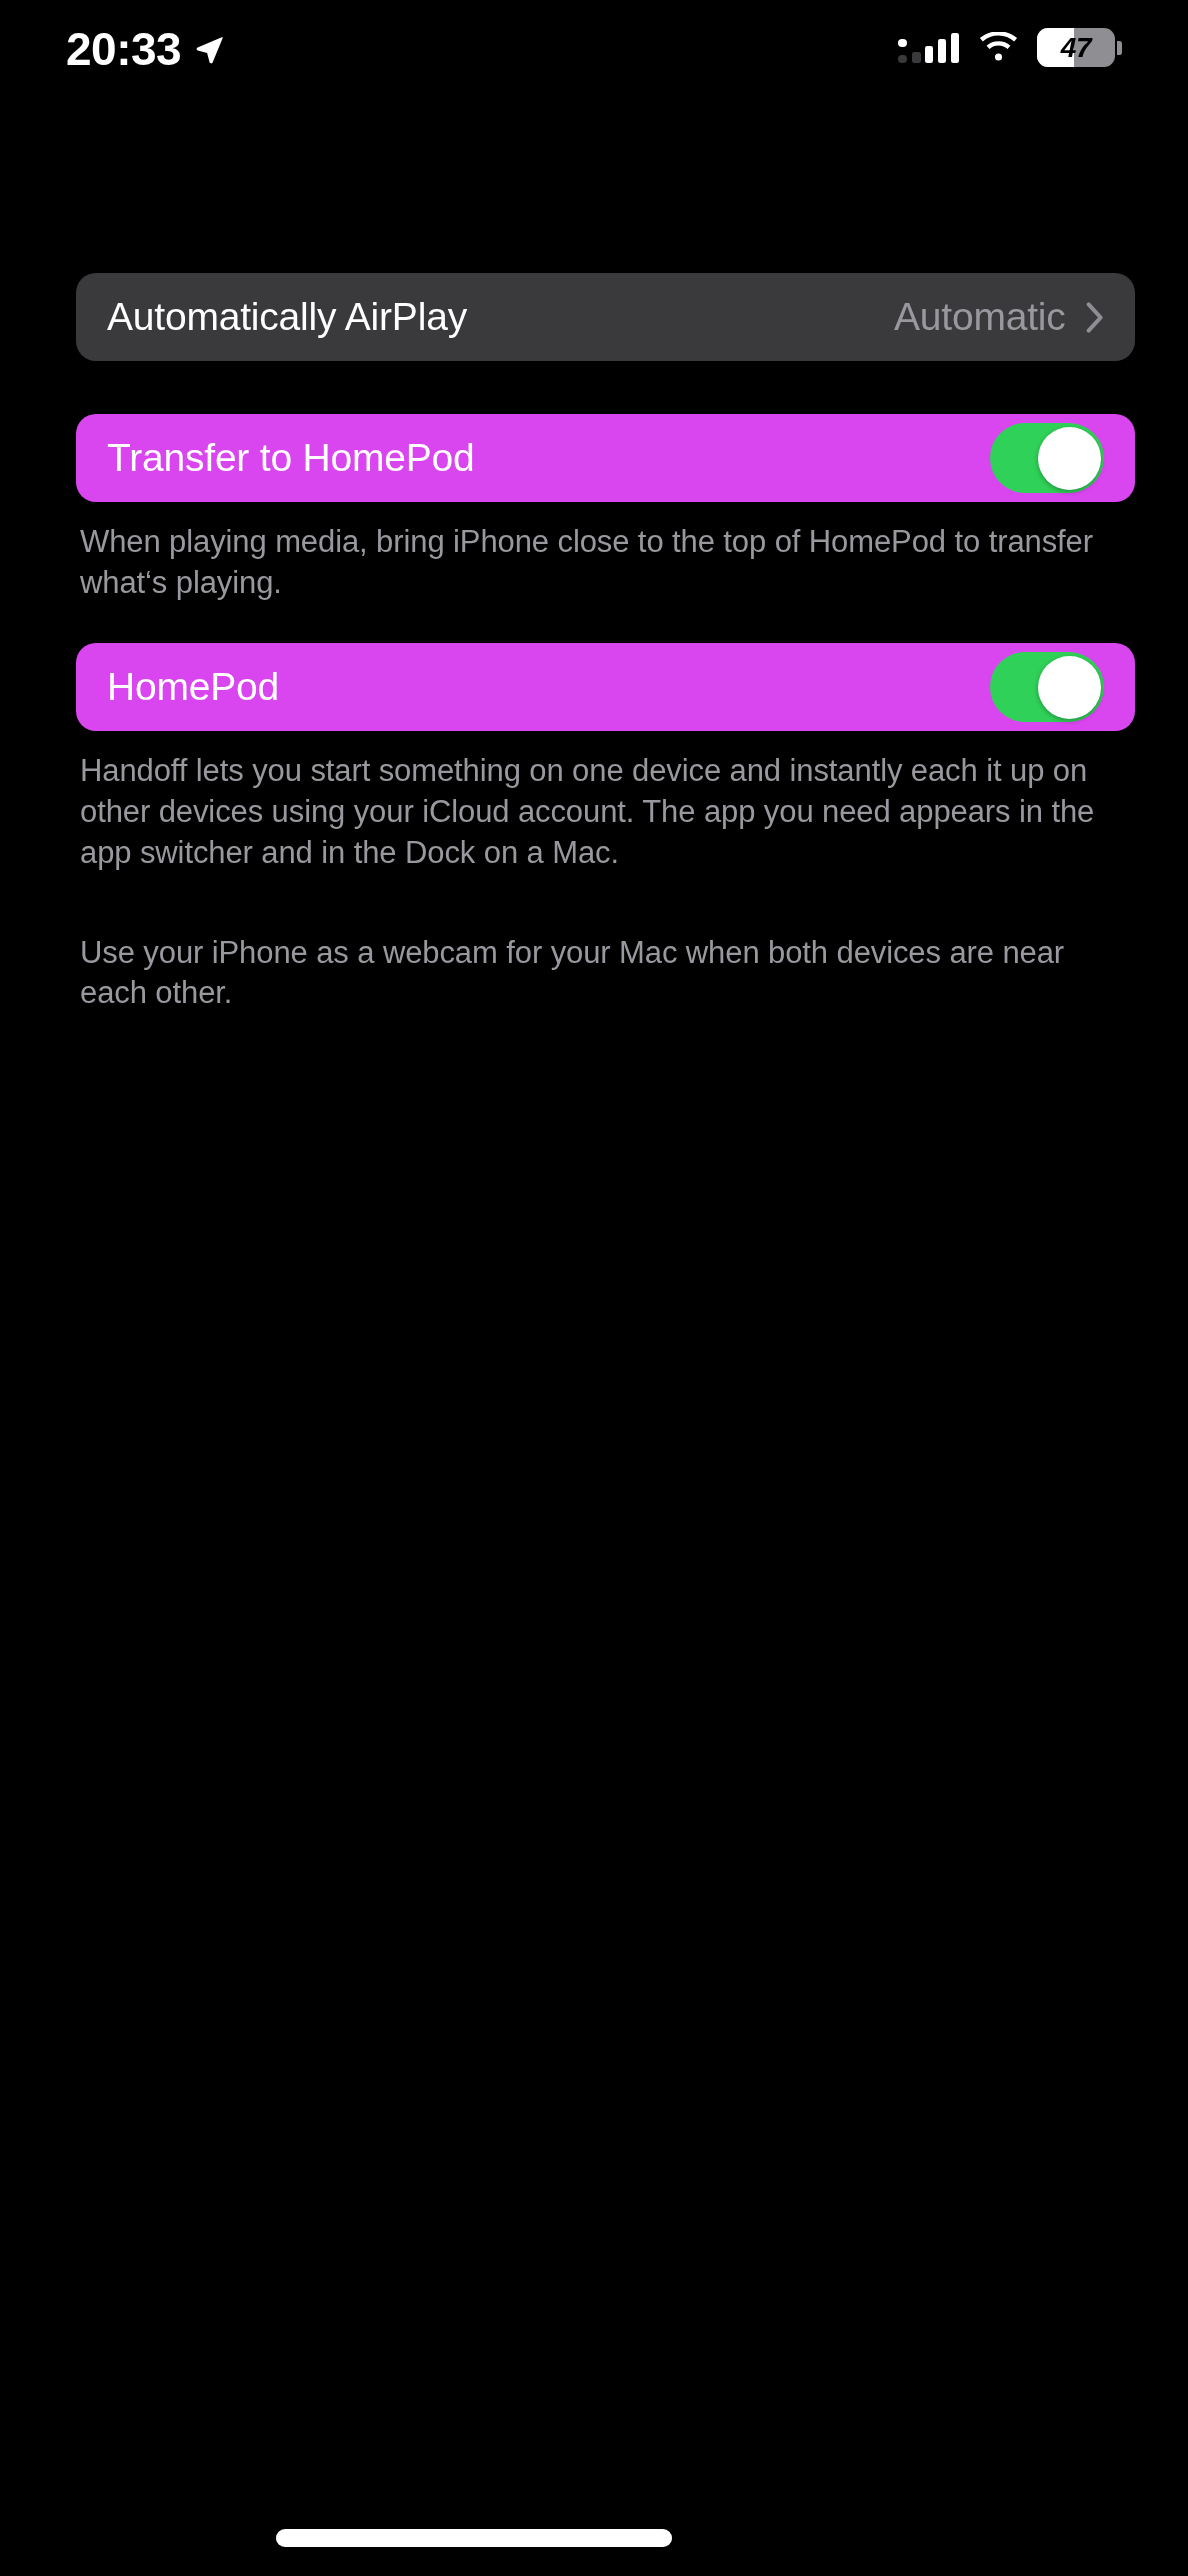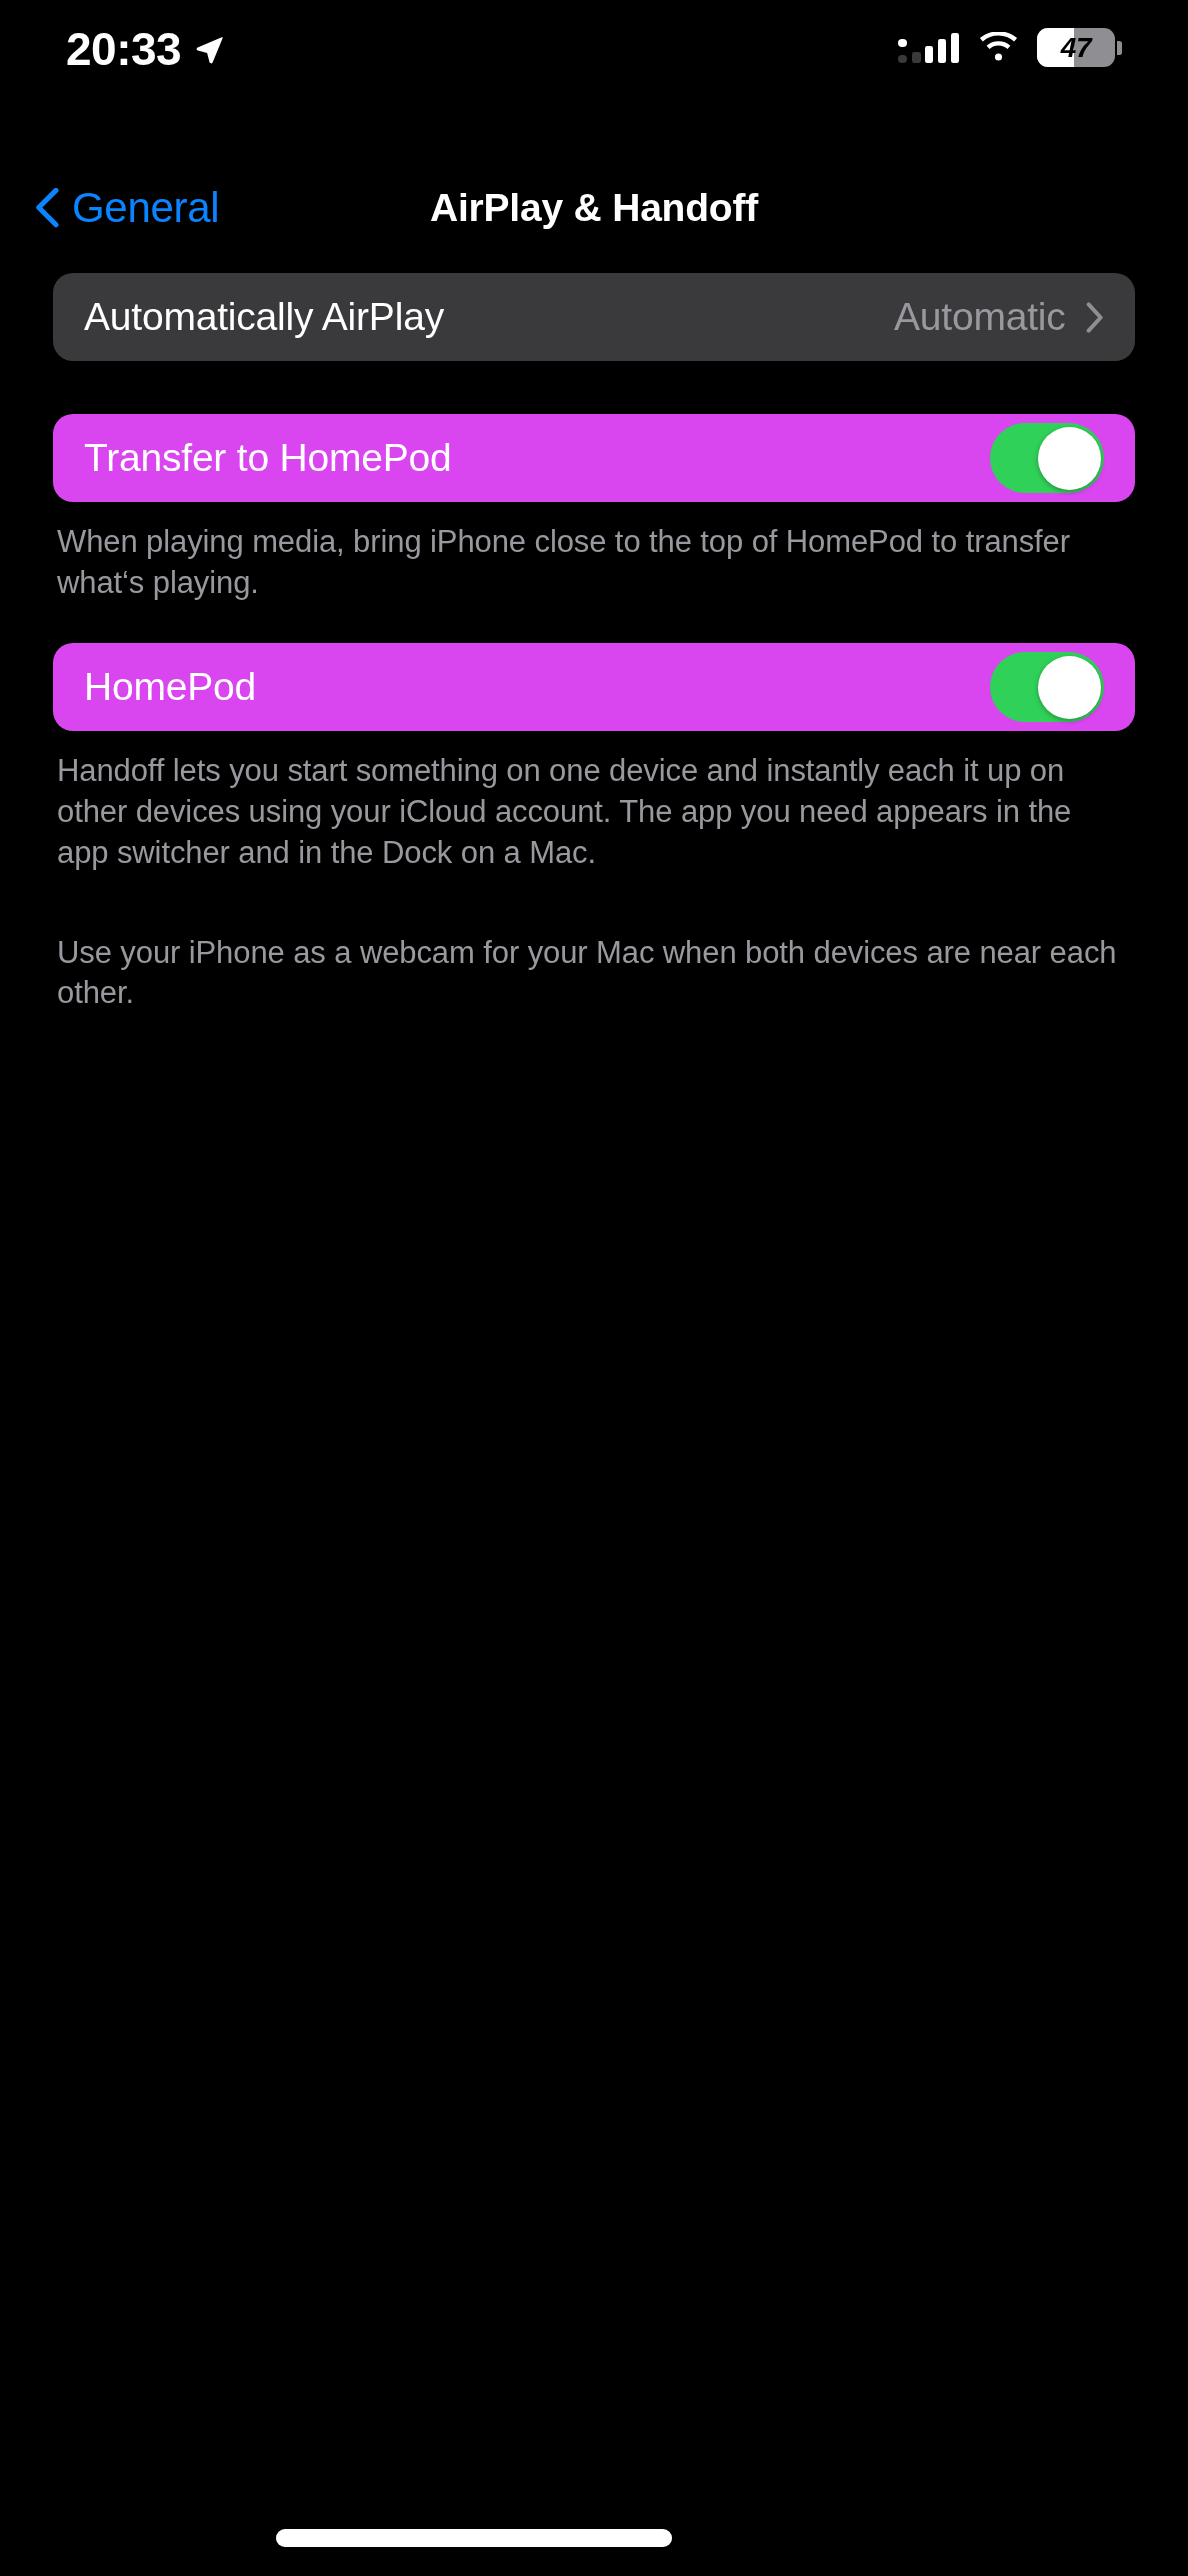--- a/index.html
+++ b/index.html
@@ -68,21 +68,21 @@
   .nav-back-label {
     color:#0a84ff; font-size:42px; font-weight:400; letter-spacing:-0.3px;
   }
   .nav-title {
     position:absolute; left:0; top:0; width:1188px; height:92px;
     display:flex; align-items:center; justify-content:center;
     color:#fff; font-size:39px; font-weight:700; letter-spacing:-0.2px;
   }
 
   
-  .content { position:absolute; top:273px; left:0; width:1188px; }
+  .content { position:absolute; top:273px; left:0; width:1188px;padding-left:23px; }
   .group { margin:0 53px; }
   .card {
     background:#d946ef; border-radius:20px; overflow:hidden;
   }
   .card.highlighted { background:#3a3a3c; }
   .row {
     display:flex; align-items:center; justify-content:space-between;
     min-height:88px; padding:0 31px 0 31px;
   }
   .row-label {
@@ -151,29 +151,20 @@
       <div class="battery">
         <div class="batt-body">
           <div class="batt-fill" id="batt-fill" style="width: 47%;"></div>
         </div>
         <div class="batt-num">47</div>
         <div class="batt-cap"></div>
       </div>
     </div>
   </div>
 
-  <div class="nav-bar">
-    <div class="nav-back">
-      <svg class="chev-back" viewBox="0 0 12 21">
-        <path d="M10.6 1.2 1.8 10l8.8 8.8" fill="none" stroke="#0a84ff" stroke-width="2.6" stroke-linecap="round" stroke-linejoin="round"></path>
-      </svg>
-      <span class="nav-back-label">General</span>
-    </div>
-    <div class="nav-title">AirPlay &amp; Handoff</div>
-  </div>
 
   <div class="content">
 
     <div class="group">
       <div class="card highlighted">
         <div class="row">
           <span class="row-label">Automatically AirPlay</span>
           <span class="row-right">
             <span class="row-value">Automatic</span>
             <svg class="chev-right" viewBox="0 0 10 17">

